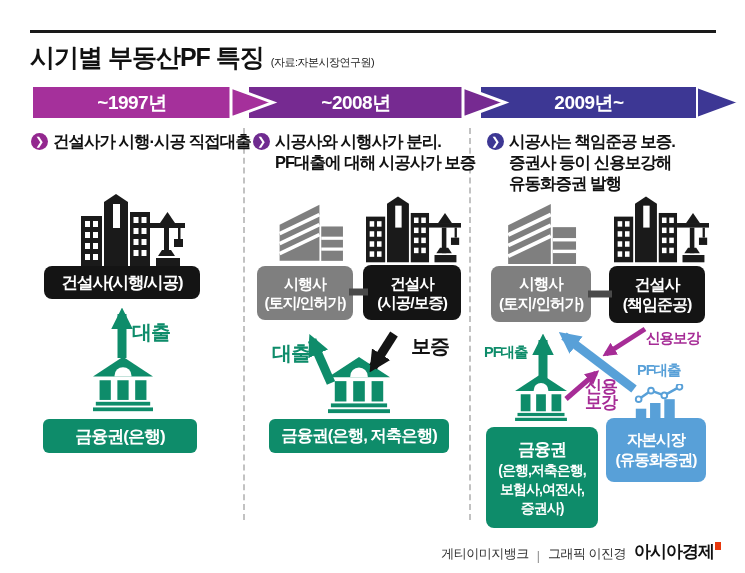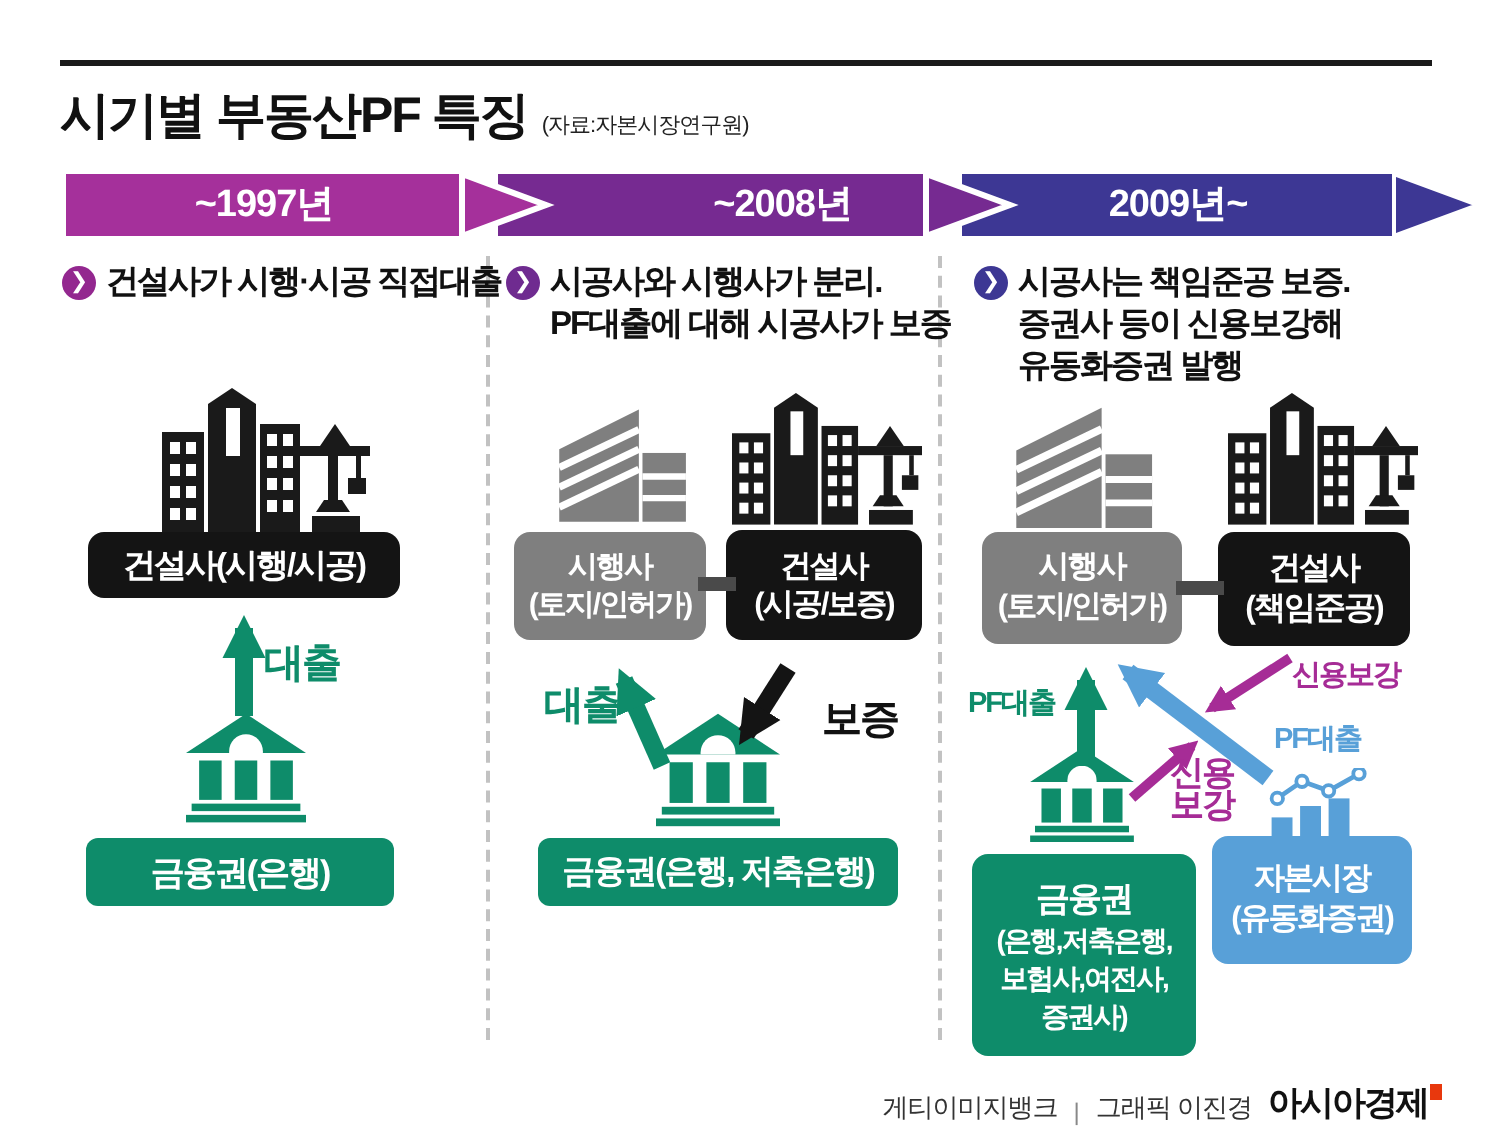--- a/index.html
+++ b/index.html
@@ -140,21 +140,21 @@
 
   <svg class="banner-svg" width="708" height="31" viewBox="0 0 708 31">
     <rect x="0" y="0" width="198" height="31" fill="#a5309b"></rect>
     <rect x="216" y="0" width="214" height="31" fill="#762a91"></rect>
     <rect x="448" y="0" width="216" height="31" fill="#3d3794"></rect>
     <polygon points="198,0 240,15.5 198,31" fill="#a5309b" stroke="#fff" stroke-width="3"></polygon>
     <polygon points="430,0 472,15.5 430,31" fill="#762a91" stroke="#fff" stroke-width="3"></polygon>
     <polygon points="664,0 706,15.5 664,31" fill="#3d3794" stroke="#fff" stroke-width="2"></polygon>
   </svg>
   <div class="banner-label" style="left:62px;">~1997년</div>
-  <div class="banner-label" style="left:286px;text-align:right;">~2008년</div>
+  <div class="banner-label" style="left:286px;">~2008년</div>
   <div class="banner-label" style="left:519px;">2009년~</div>
 
   <div class="v-divider" style="left:243px;"></div>
   <div class="v-divider" style="left:469px;"></div>
 
   <span class="bullet" style="left:31px;top:133px;background:#93278f;">❯</span>
   <div class="desc" style="left:53px;top:131px;">
     <div>건설사가 시행·시공 직접대출</div>
   </div>
 
@@ -265,21 +265,21 @@
 
     <line x1="543" y1="383" x2="543" y2="340" stroke="#0e8c6a" stroke-width="9" marker-end="url(#ah-green)"></line>
     <line x1="634" y1="389" x2="564" y2="336" stroke="#58a0d8" stroke-width="9" marker-end="url(#ah-blue)"></line>
 
     <line x1="645" y1="329" x2="606" y2="354" stroke="#a62c96" stroke-width="5" marker-end="url(#ah-purple)"></line>
     <line x1="566" y1="399" x2="596" y2="373" stroke="#a62c96" stroke-width="5" marker-end="url(#ah-purple)"></line>
   </svg>
 
   <div class="arrow-label t-green" style="left:132px;top:324px;">대출</div>
   <div class="arrow-label t-green" style="left:272px;top:345px;">대출</div>
-  <div class="arrow-label t-black" style="left:411px;top:352px;">보증</div>
+  <div class="arrow-label t-black" style="left:411px;top:338px;">보증</div>
   <div class="arrow-label t-green" style="left:484px;top:344px;font-size:14.5px;">PF대출</div>
   <div class="arrow-label t-blue" style="left:637px;top:362px;font-size:14.5px;">PF대출</div>
   <div class="arrow-label t-purple" style="left:646px;top:330px;font-size:14.5px;">신용보강</div>
   <div class="arrow-label t-purple" style="left:585px;top:379px;font-size:17px;">
     <div>신용</div>
     <div>보강</div>
   </div>
 
   <div class="footer">
     <span class="credit">게티이미지뱅크</span>

